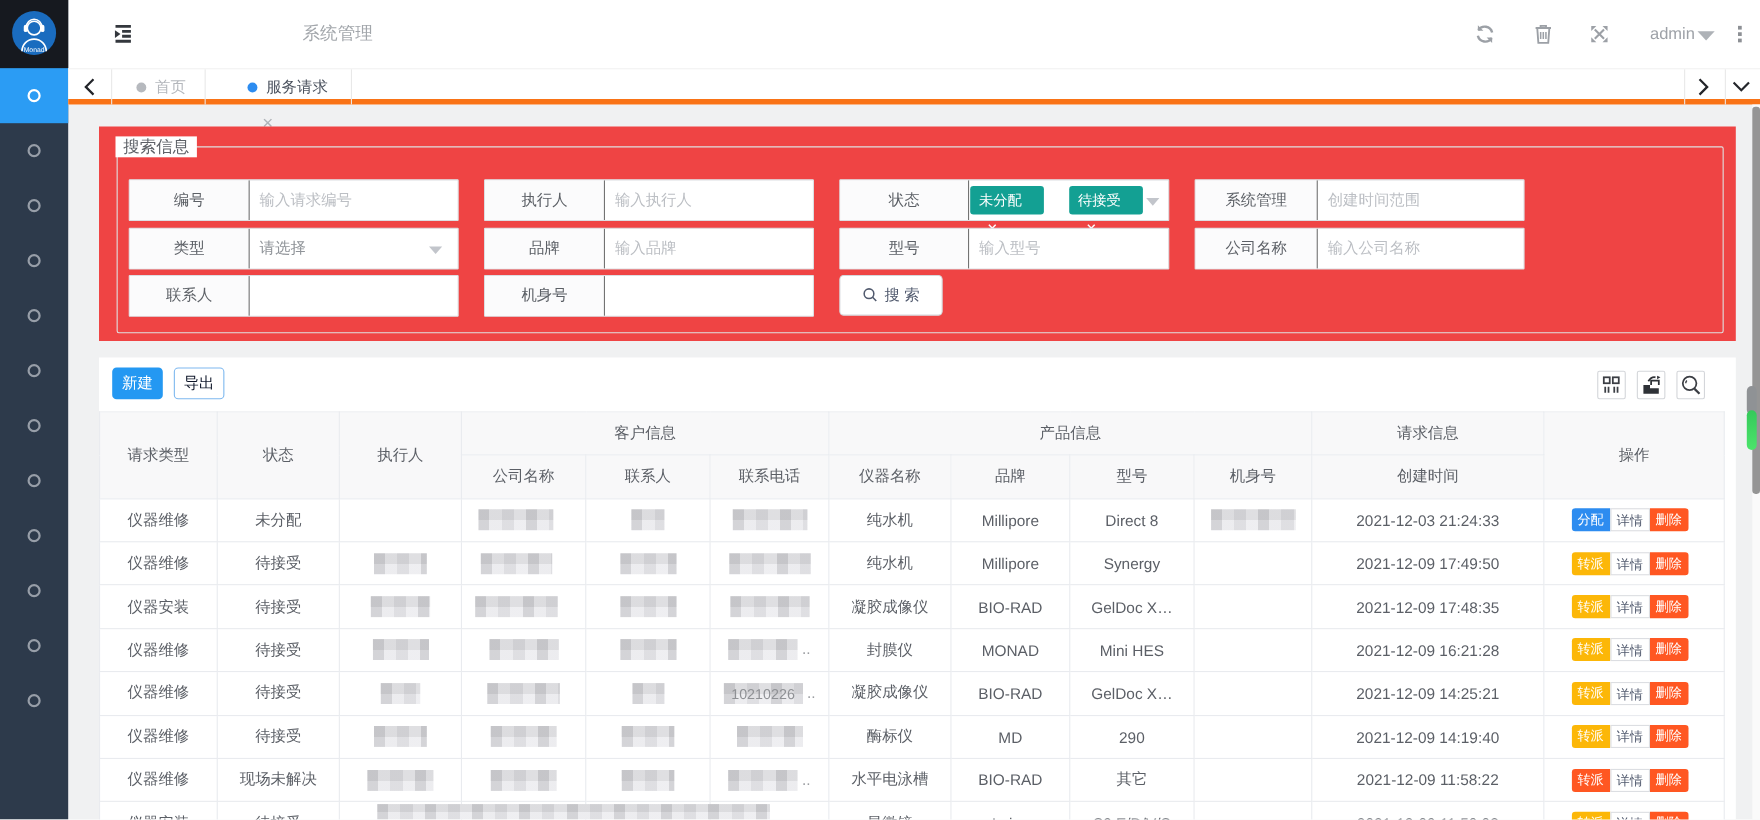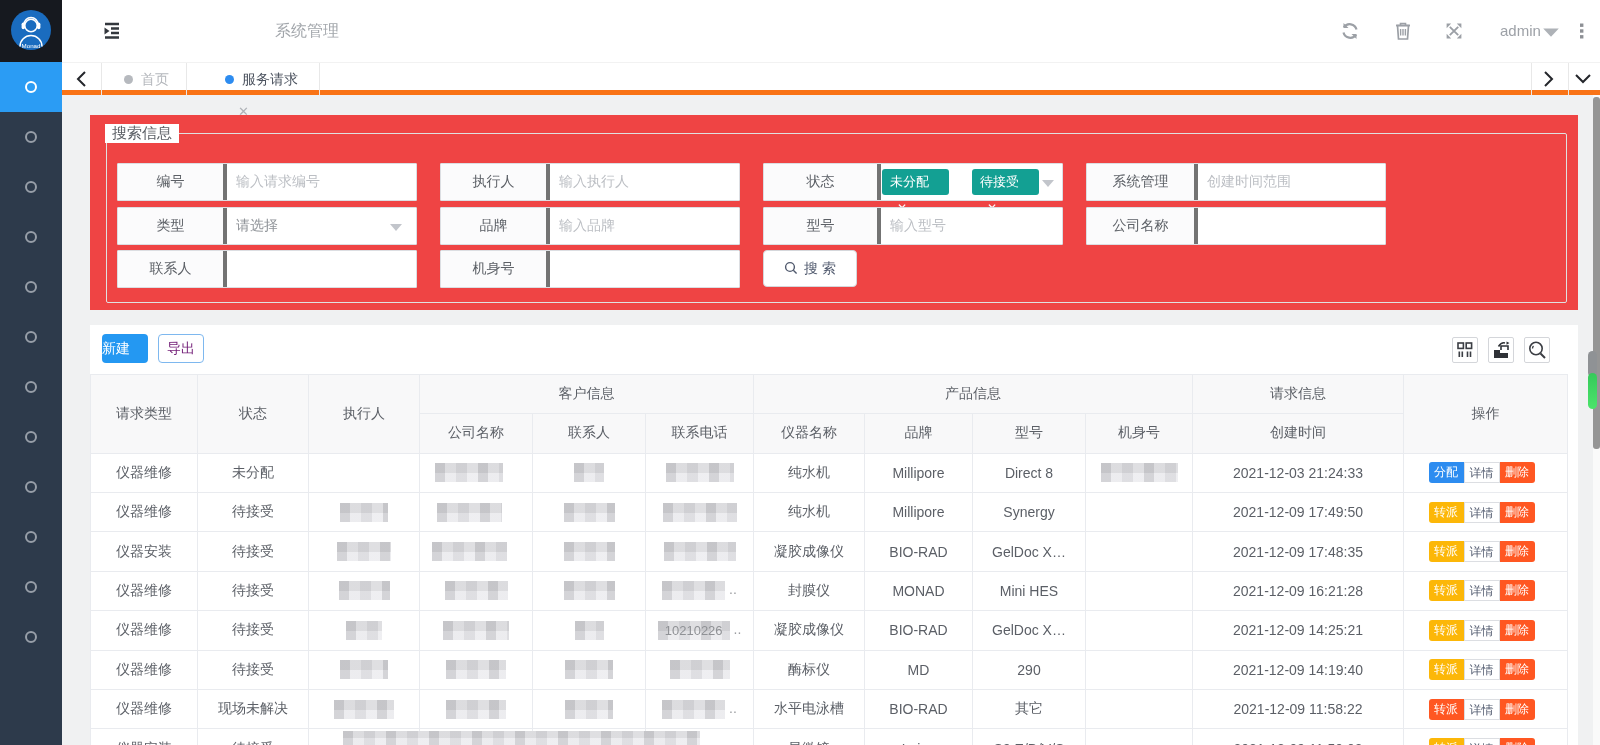--- a/index.html
+++ b/index.html
@@ -20,29 +20,29 @@
 
 #tabbar{position:absolute;left:62px;top:62px;width:1538px;height:33px;background:#fff;border-top:1px solid #f2f2f2;border-bottom:5px solid #f97316}
 .tsep{position:absolute;top:0;width:1px;height:32px;background:#e8e8e8}
 .dot{display:inline-block;width:9px;height:9px;border-radius:50%;vertical-align:middle;margin-right:8px;margin-top:-2px}
 
 #panel1{position:absolute;left:90px;top:115px;width:1488px;height:195px;background:#ef4444}
 #panel2{position:absolute;left:90px;top:325px;width:1488px;height:420px;background:#fff}
 #fieldset{position:absolute;left:16px;top:18px;width:1461px;height:170px;border:1px solid #e0e0e0;border-radius:2px}
 #legend{position:absolute;left:-2px;top:-10px;background:#fff;padding:0 7px;font-size:15px;color:#5c6066}
 .fld{position:absolute;width:300px;height:38px;border:1px solid #dcdee2;background:#fff;display:flex;border-radius:1px}
-.fld .lb{width:109px;border-right:4px solid #737373;background:#fbfbfc;display:flex;align-items:center;justify-content:center;color:#5c6066;font-size:14px;flex:none}
+.fld .lb{width:109px;border-right:1px solid #737373;background:#fbfbfc;display:flex;align-items:center;justify-content:center;color:#5c6066;font-size:14px;flex:none}
 .fld .ip{flex:1;display:flex;align-items:center;padding-left:9px;color:#bcbfc4;font-size:14px;position:relative}
 .caret{position:absolute;width:0;height:0;border-left:6px solid transparent;border-right:6px solid transparent;border-top:7px solid #c2c5cb}
 .tag{display:inline-block;height:26px;line-height:26px;background:#13a093;color:#fff;font-size:13px;border-radius:3px;padding:0 8px;margin-right:23px}
 .tag b{font-weight:normal;font-size:12px;margin-left:7px}
 #searchbtn{position:absolute;left:673px;top:135px;width:94px;height:37px;border:1px solid #d5d7db;border-radius:4px;background:#fff;color:#515a6e;font-size:14px;text-align:center;line-height:35px}
 
-#btn-new{position:absolute;left:12px;top:9px;width:46px;height:29px;background:#2498f2;color:#fff;font-size:14px;border-radius:4px;line-height:29px}
-#btn-exp{position:absolute;left:68px;top:9px;width:46px;height:29px;background:#fff;color:#701a75;font-size:14px;border:1px solid #7eb8ef;border-radius:4px;text-align:center;line-height:27px}
+#btn-new{position:absolute;left:12px;top:9px;width:46px;height:29px;background:#2498f2;color:#fff;font-size:14px;border-radius:4px;text-align:center;line-height:29px}
+#btn-exp{position:absolute;left:68px;top:9px;width:46px;height:29px;background:#fff;color:#0f172a;font-size:14px;border:1px solid #7eb8ef;border-radius:4px;text-align:center;line-height:27px}
 .icobtn{position:absolute;top:12px;width:26px;height:26px;border:1px solid #d4d6da;border-radius:2px;background:#fff}
 
 table{border-collapse:collapse;table-layout:fixed;position:absolute;left:0;top:49px;width:1477px;background:#fff}
 th,td{border:1px solid #e9ebef;font-weight:normal;font-size:14px;color:#5b5f66;text-align:center;overflow:hidden;white-space:nowrap}
 th{background:#f8f8f9;height:39.3px}
 td{height:39.4px}
 td:last-child{padding-right:8px}
 .mos{display:inline-block;height:19px;vertical-align:middle;background-image:repeating-linear-gradient(90deg, rgba(150,150,155,.28) 0 10px, rgba(238,238,240,.20) 10px 21px, rgba(183,183,188,.25) 21px 32px, rgba(248,248,250,.22) 32px 43px),linear-gradient(180deg,#d8d8db 0%,#d8d8db 52%,#ececef 52%,#ececef 100%)}
 .act{display:inline-block;height:21px;line-height:21px;font-size:12px;color:#fff;vertical-align:middle}
 .a1{width:35px;border-radius:3px 0 0 3px;background:#2d8cf0}
@@ -191,20 +191,21 @@
 <div class="fld" style="left:350px;top:92px">
       <span class="lb">品牌</span>
       <span class="ip">输入品牌</span>
     </div>
 <div class="fld" style="left:673px;top:92px">
       <span class="lb" style="width:117px">型号</span>
       <span class="ip">输入型号</span>
     </div>
 <div class="fld" style="left:996px;top:92px">
       <span class="lb" style="width:111px">公司名称</span>
+      <span class="ip">输入公司名称</span>
     </div>
 <div class="fld" style="left:27px;top:135px">
       <span class="lb">联系人</span>
     </div>
 <div class="fld" style="left:350px;top:135px">
       <span class="lb">机身号</span>
     </div>
 <div id="searchbtn"><svg width="14" height="14" viewBox="0 0 14 14" style="vertical-align:-2px;margin-right:6px">
         <circle cx="6" cy="6" r="4.4" stroke="#515a6e" stroke-width="1.4" fill="none"></circle>
         <path d="M9.3 9.3 L12.6 12.6" stroke="#515a6e" stroke-width="1.4"></path>

